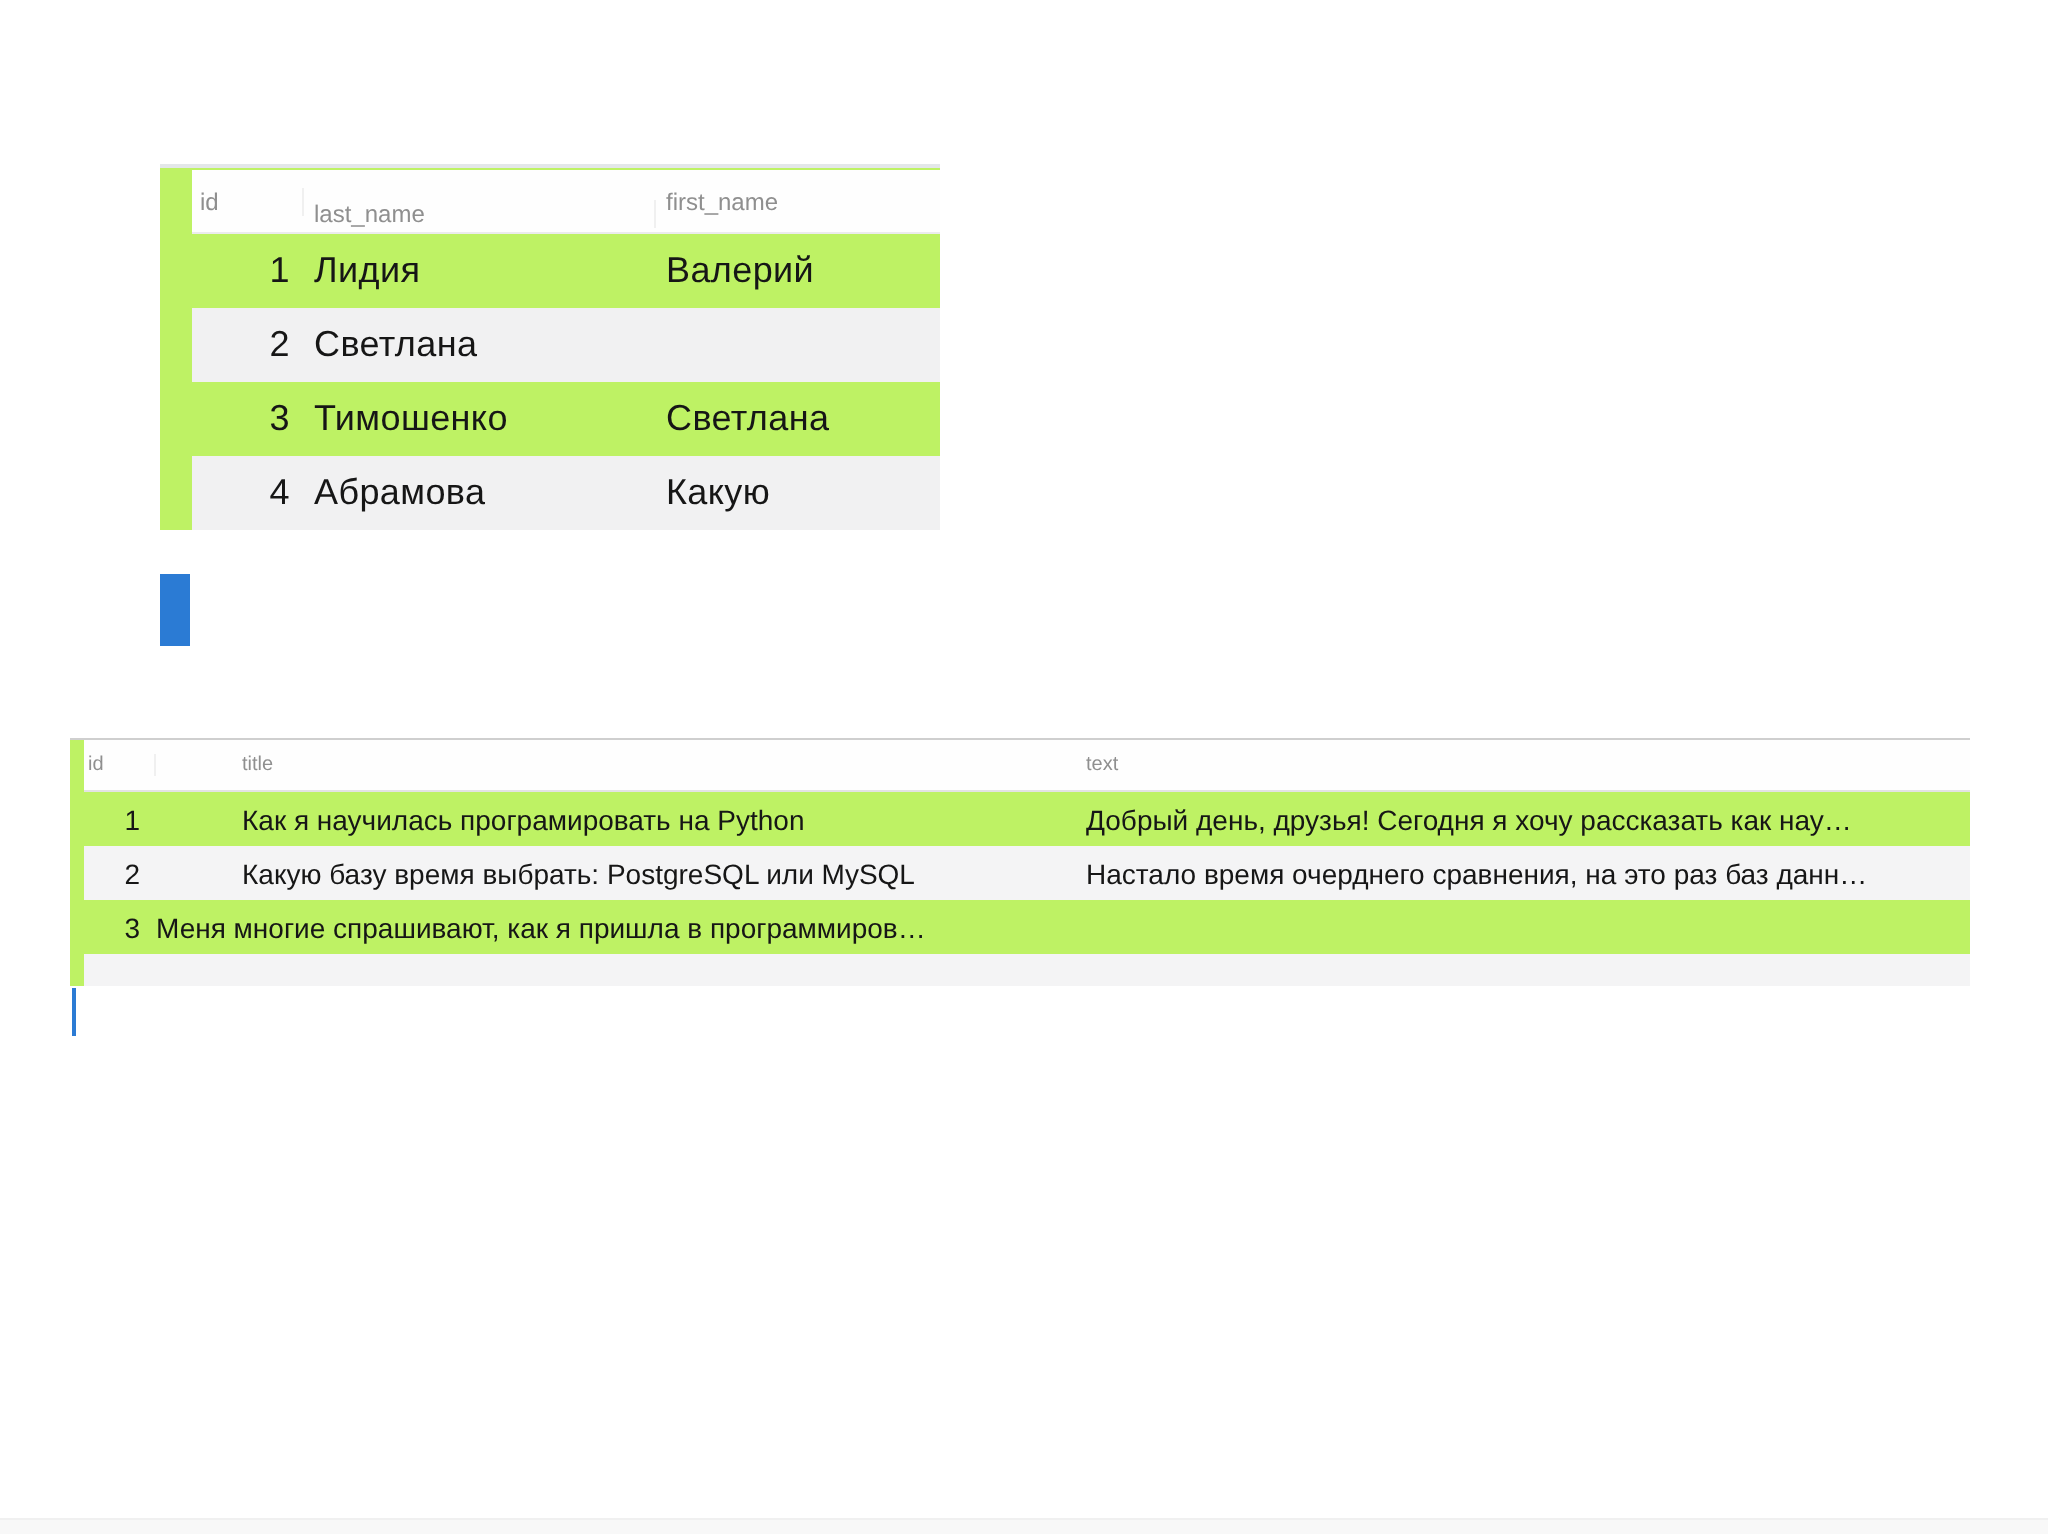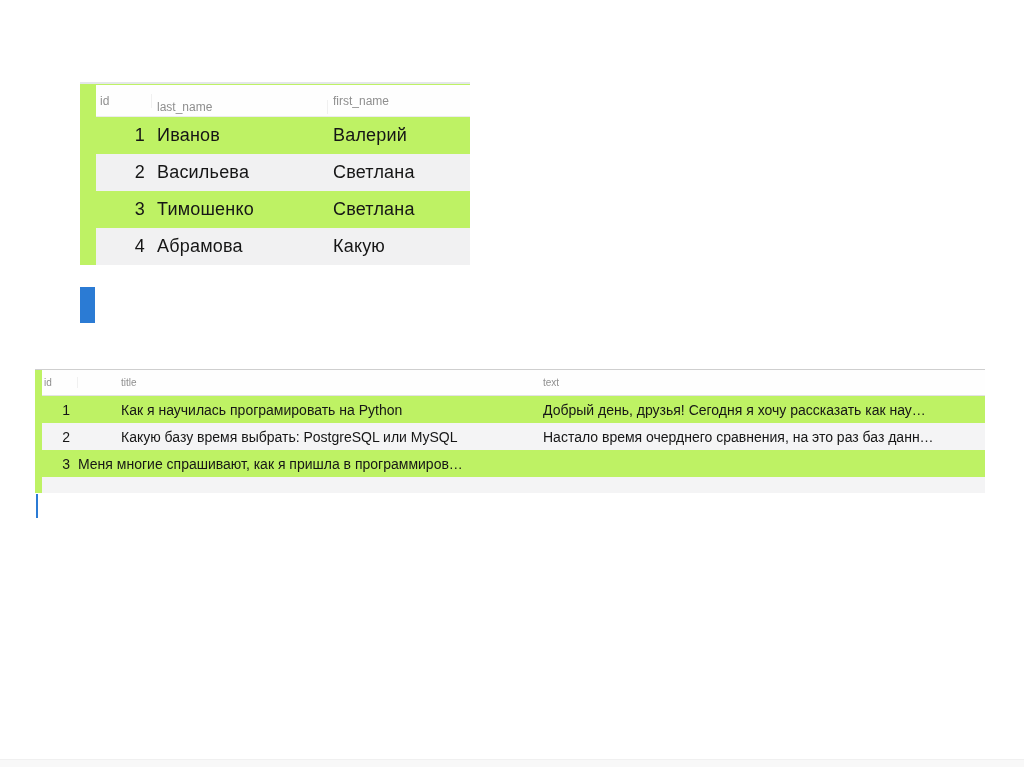--- a/index.html
+++ b/index.html
@@ -60,26 +60,25 @@
     <div class="sel-marker"></div>
   </div>
   <div class="gv-main">
     <div class="hdr-row">
       <div class="hdr-cell col-id">id</div>
       <div class="hdr-cell col-ln">last_name</div>
       <div class="hdr-cell col-fn">first_name</div>
     </div>
     <div class="data-row">
       <div class="cell num col-id">1</div>
-      <div class="cell col-ln">Иванов</div>
+      <div class="cell col-ln">Лидия</div>
       <div class="cell col-fn">Валерий</div>
     </div>
     <div class="data-row">
       <div class="cell num col-id">2</div>
-      <div class="cell col-ln">Васильева</div>
       <div class="cell col-fn">Светлана</div>
     </div>
     <div class="data-row">
       <div class="cell num col-id">3</div>
       <div class="cell col-ln">Тимошенко</div>
       <div class="cell col-fn">Светлана</div>
     </div>
     <div class="data-row">
       <div class="cell num col-id">4</div>
       <div class="cell col-ln">Абрамова</div>

